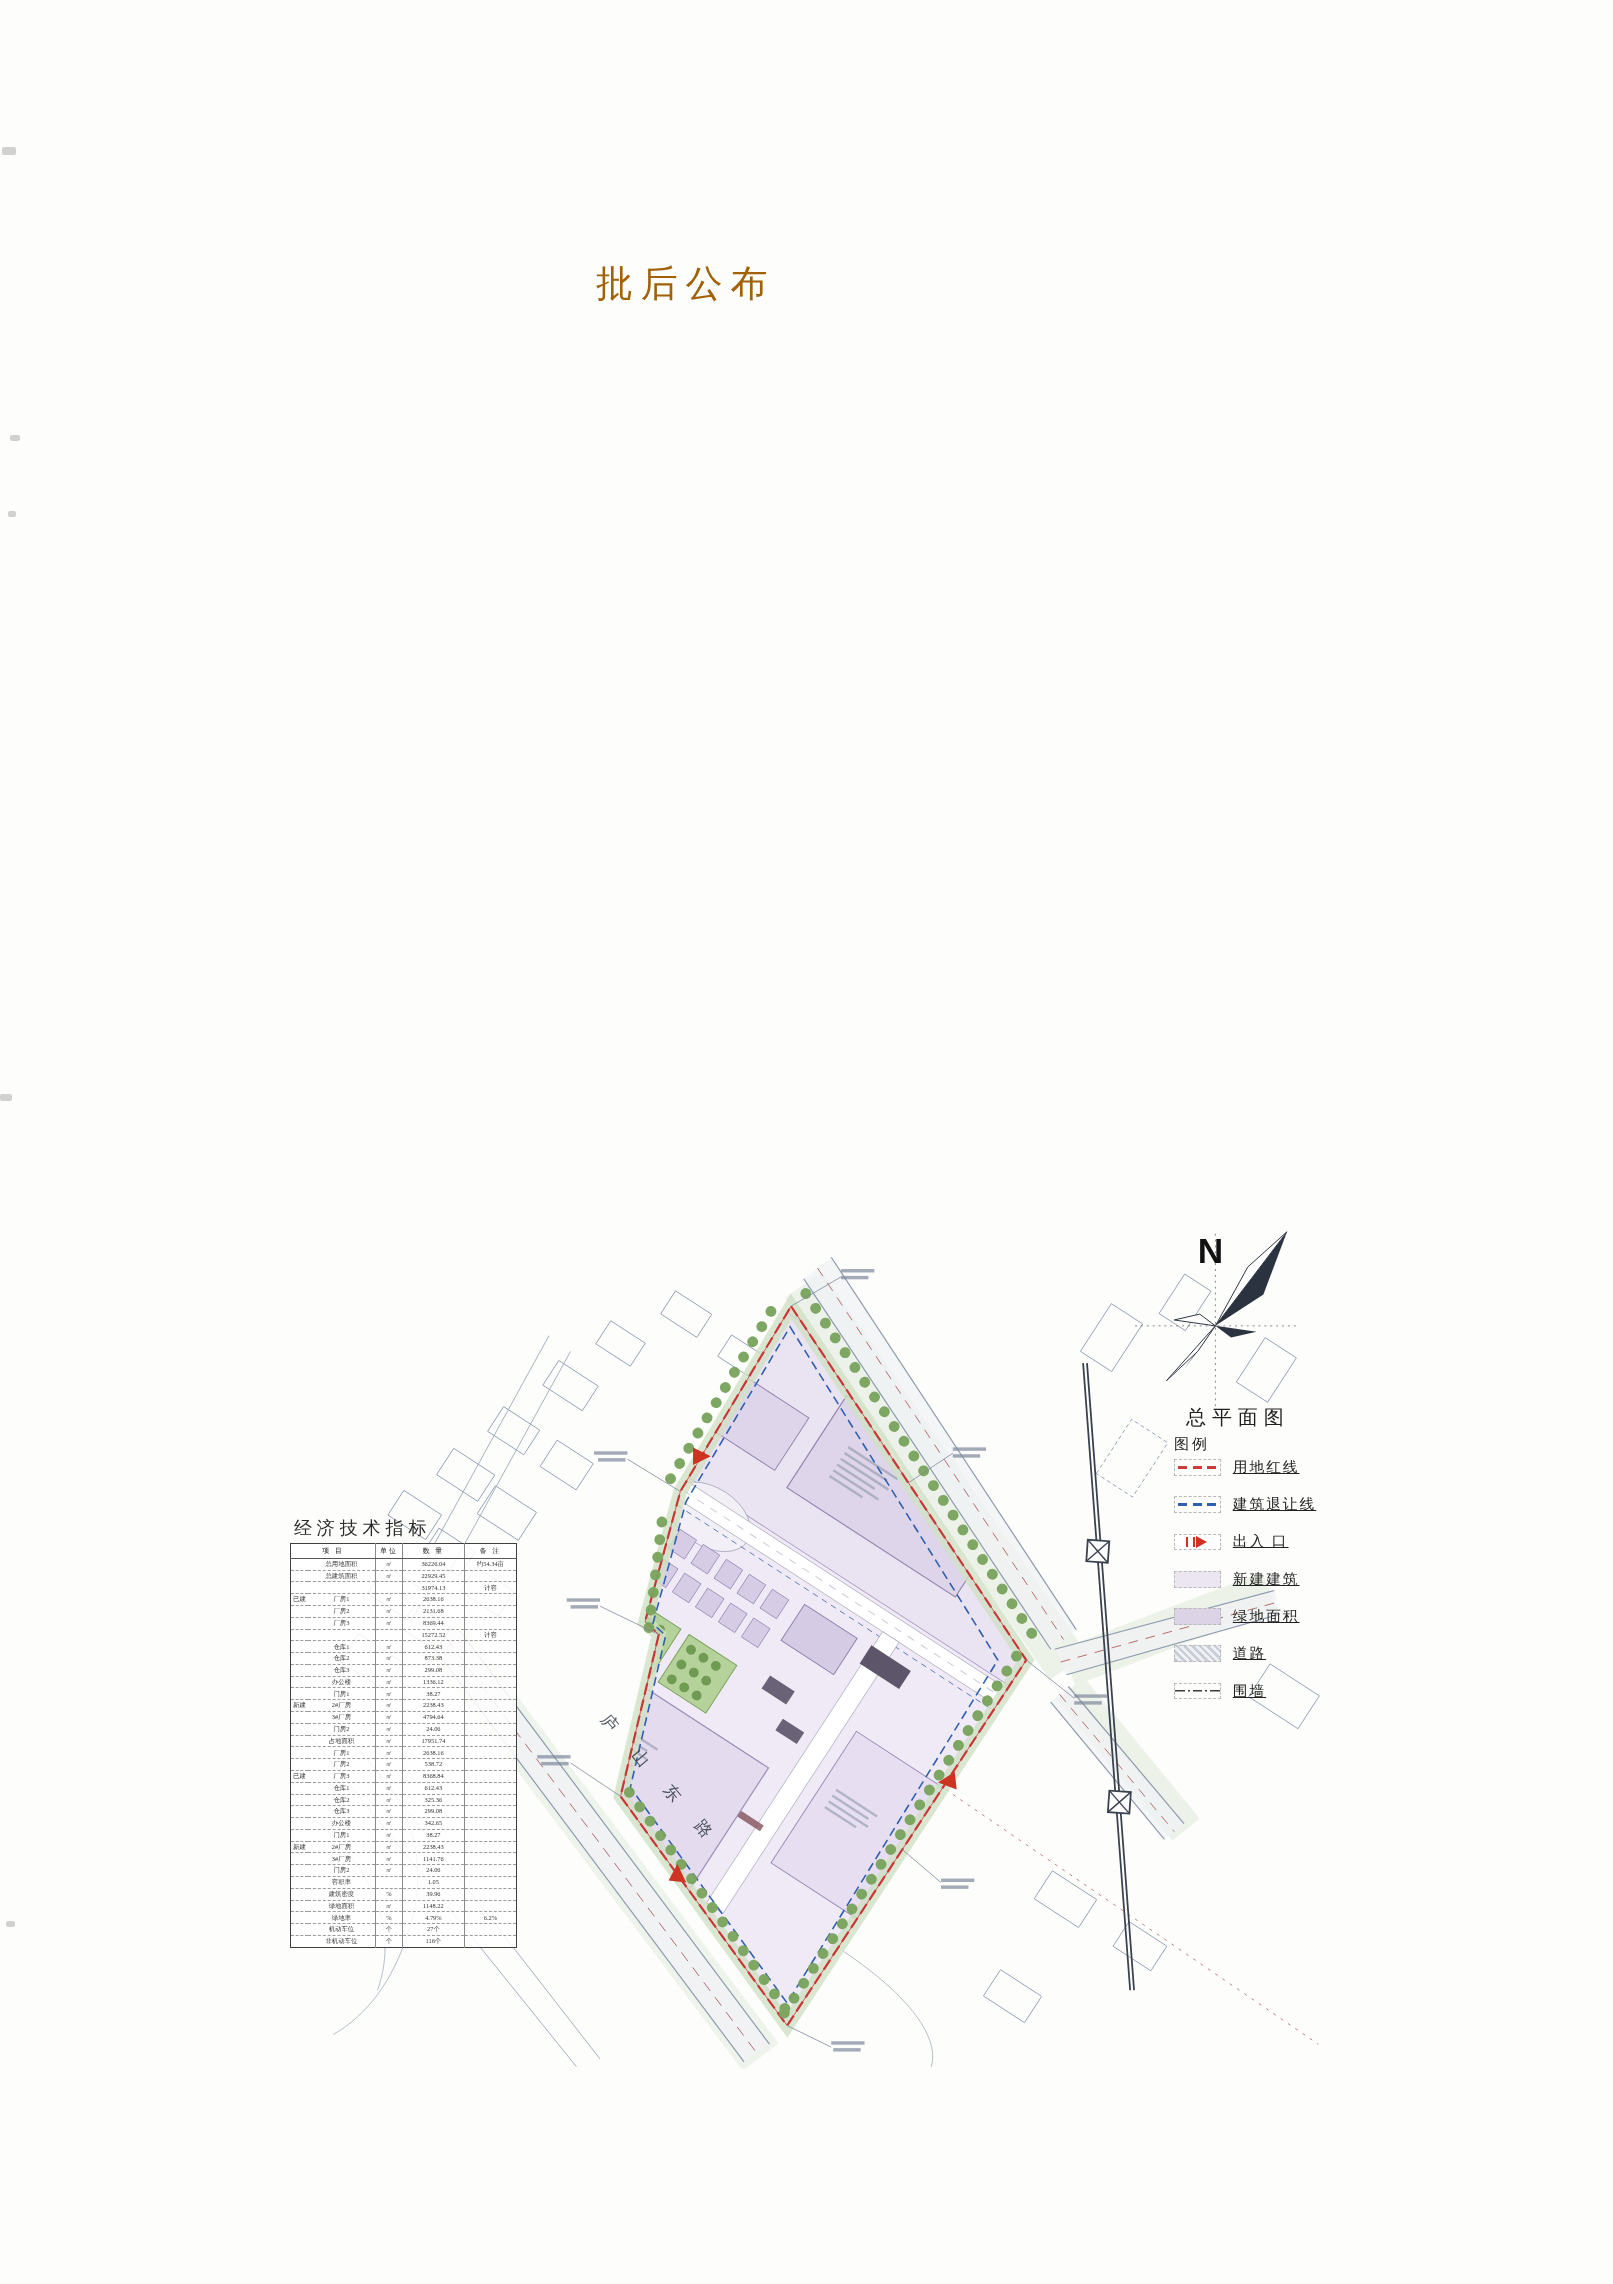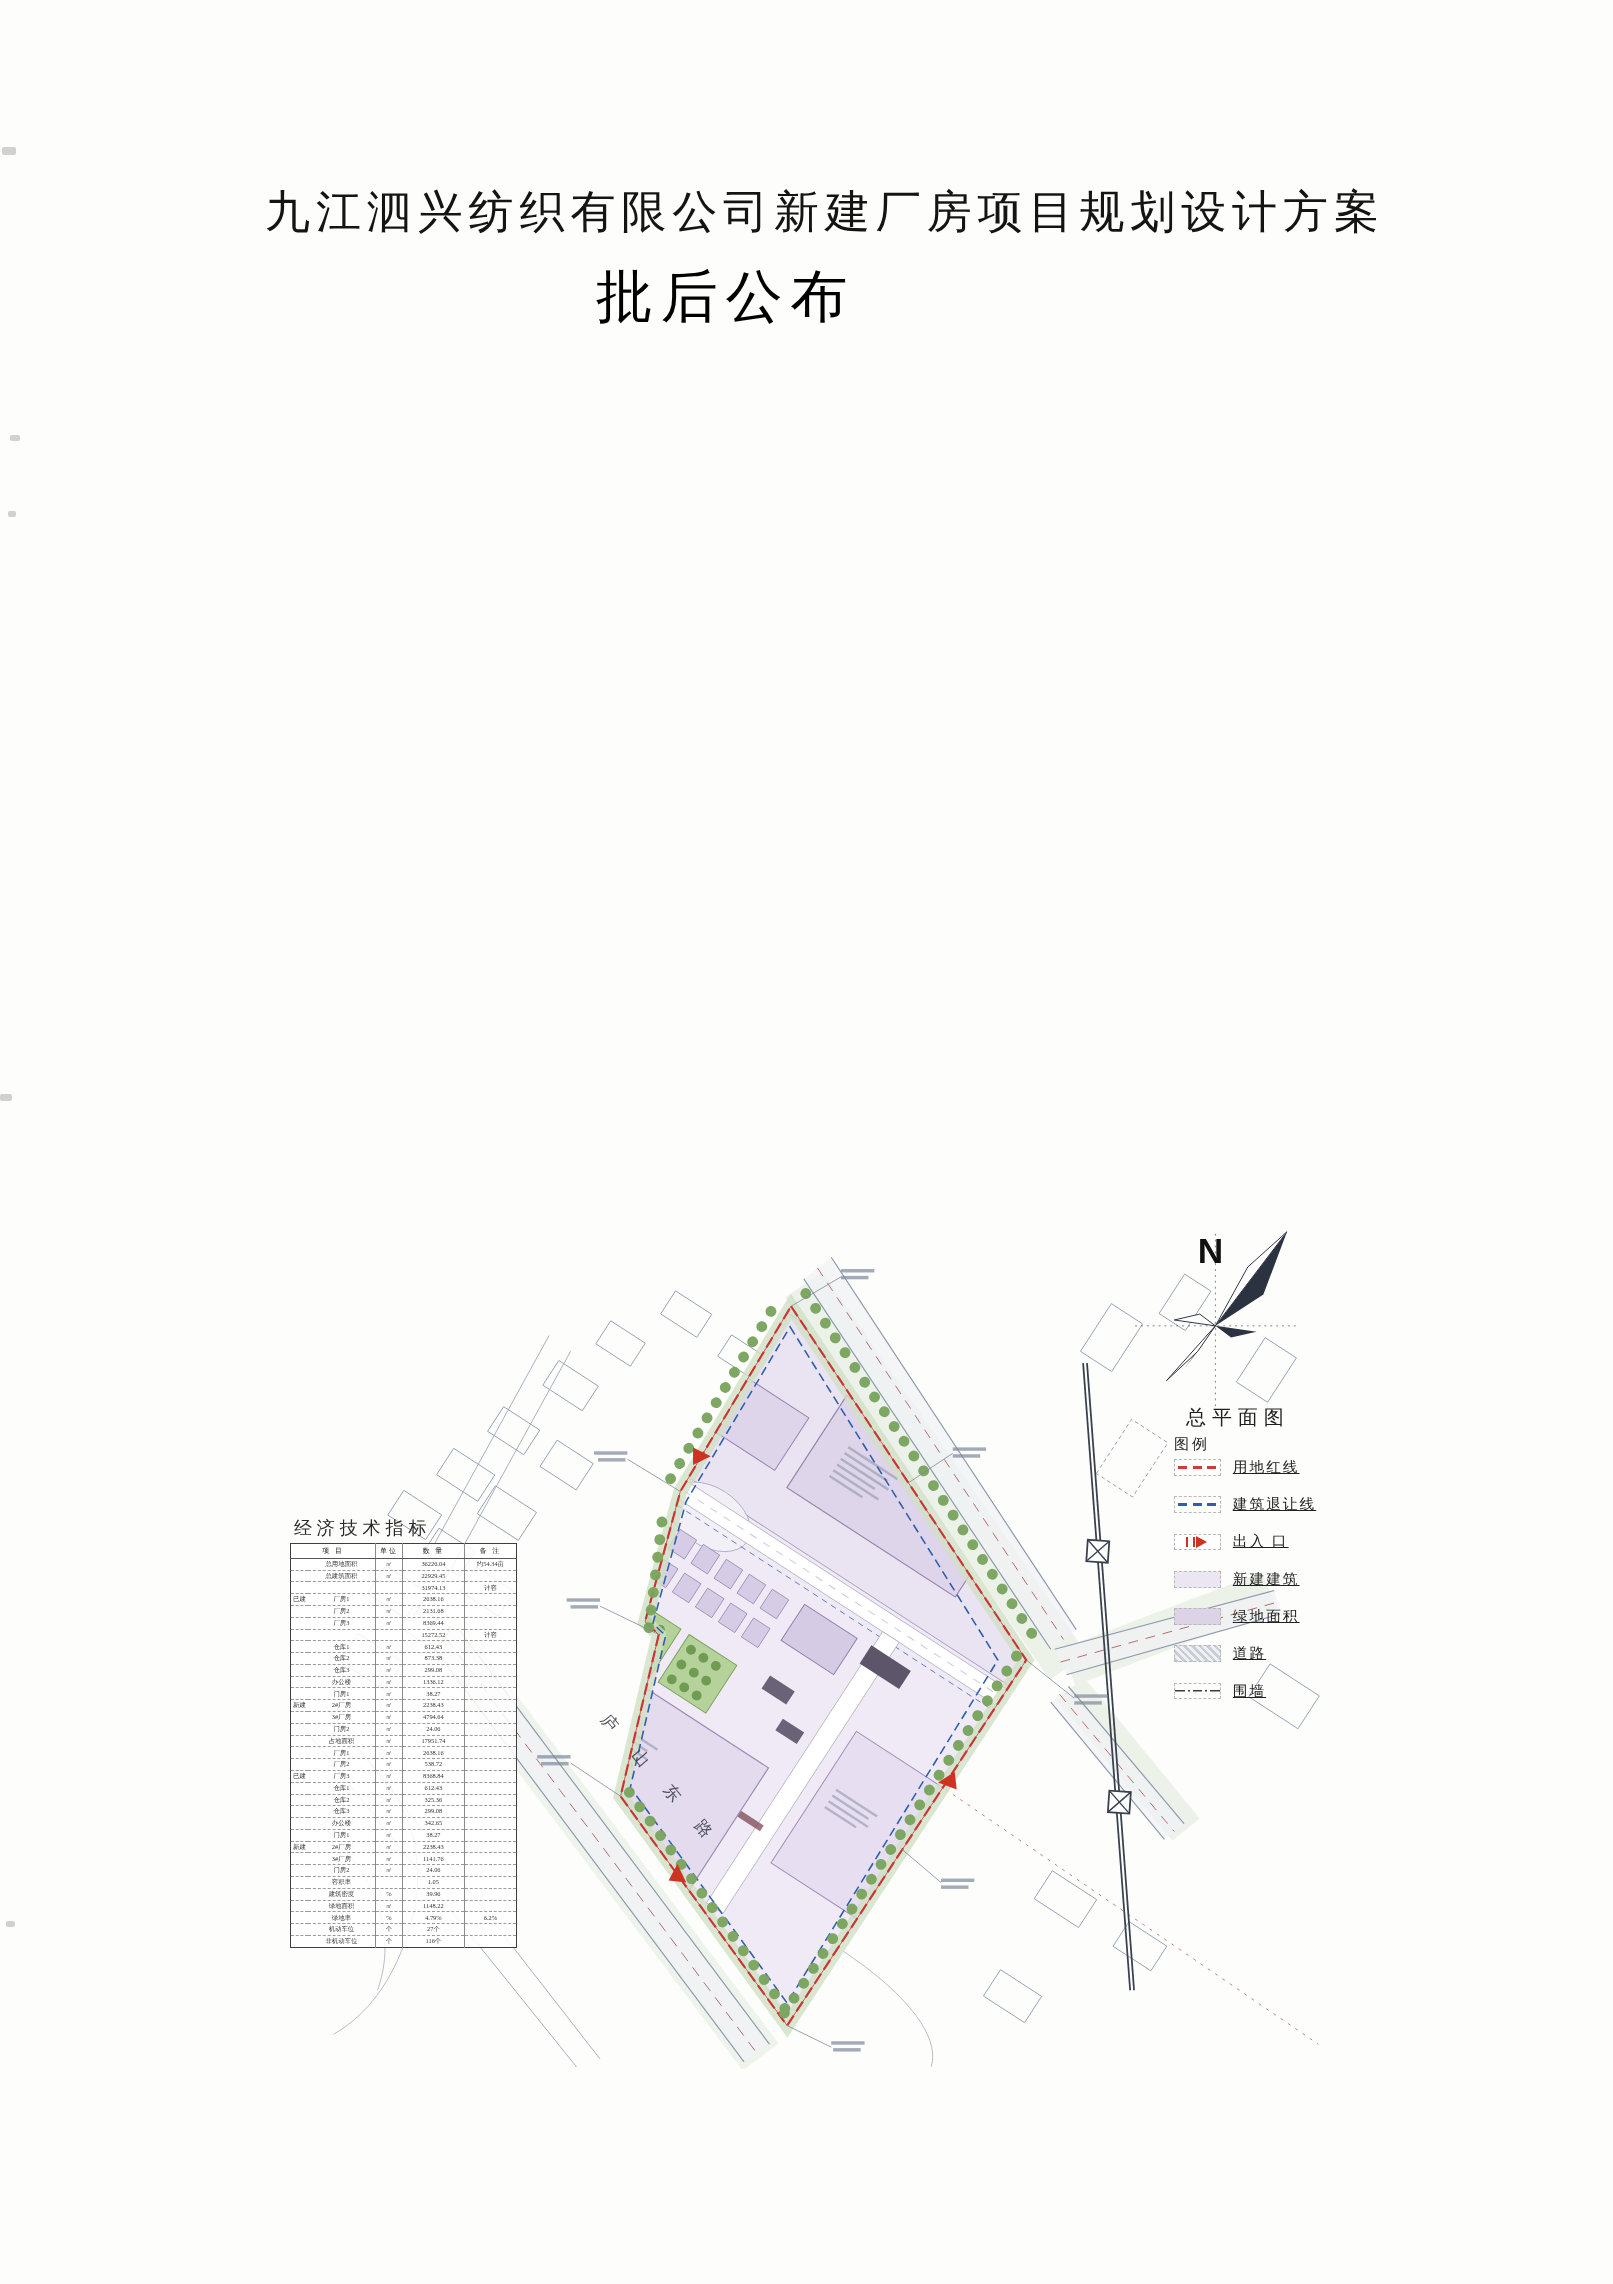--- a/index.html
+++ b/index.html
@@ -1,21 +1,21 @@
 <!DOCTYPE html>
 <html><head>
 <meta charset="utf-8">
 <style>
   html,body{margin:0;padding:0;background:#e9e9e7;}
   .sheet{position:relative;width:1613px;height:2285px;background:#fdfdfc;overflow:hidden;
          font-family:"Liberation Serif","DejaVu Serif",serif;color:#1b1b1b;}
   
   .doc-title{position:absolute;left:265px;top:182px;width:1098px;font-size:45px;letter-spacing:5.9px;
              white-space:pre;color:#141414;}
-  .doc-title2{position:absolute;left:596px;top:259px;font-size:57px;letter-spacing:7.8px;color:#000000;}
+  .doc-title2{position:absolute;left:596px;top:259px;font-size:37px;letter-spacing:7.8px;color:#a16207;}
   .doc-body{position:absolute;left:263px;top:329px;width:1206px;}
   .para{height:84px;font-size:36px;letter-spacing:4.9px;white-space:pre-wrap;color:#1e1e1e;}
   
   .artifact{position:absolute;background:#c6c6c3;border-radius:2px;opacity:.8;}
   
   .map{position:absolute;left:255px;top:1206px;width:1176px;height:863px;}
   .map svg{position:absolute;left:0;top:0;}
   .plan-title{position:absolute;left:931px;top:198px;font-size:20px;letter-spacing:5.9px;color:#1f1f1f;
               font-family:"Liberation Serif","DejaVu Serif",serif;}
   .legend-title{position:absolute;left:919px;top:229px;font-size:15px;letter-spacing:2.9px;color:#1f1f1f;}
@@ -55,21 +55,20 @@
 <body>
 
 <div class="sheet">
 
   <div class="artifact" style="left:2px;top:147px;width:13.7px;height:7.8px;"></div>
   <div class="artifact" style="left:9.8px;top:435px;width:9.8px;height:5.9px;"></div>
   <div class="artifact" style="left:7.8px;top:511px;width:7.8px;height:5.9px;"></div>
   <div class="artifact" style="left:0px;top:1094px;width:11.8px;height:6.9px;"></div>
   <div class="artifact" style="left:5.9px;top:1921px;width:8.8px;height:5.9px;"></div>
 
-  <div class="doc-title">九江泗兴纺织有限公司新建厂房项目规划设计方案</div>
   <div class="doc-title2">批后公布</div>
   <div class="doc-body">
       <div class="para"></div>
       <div class="para"></div>
       <div class="para"></div>
       <div class="para"></div>
       <div class="para"></div>
       <div class="para"></div>
       <div class="para"></div>
       <div class="para"></div>

